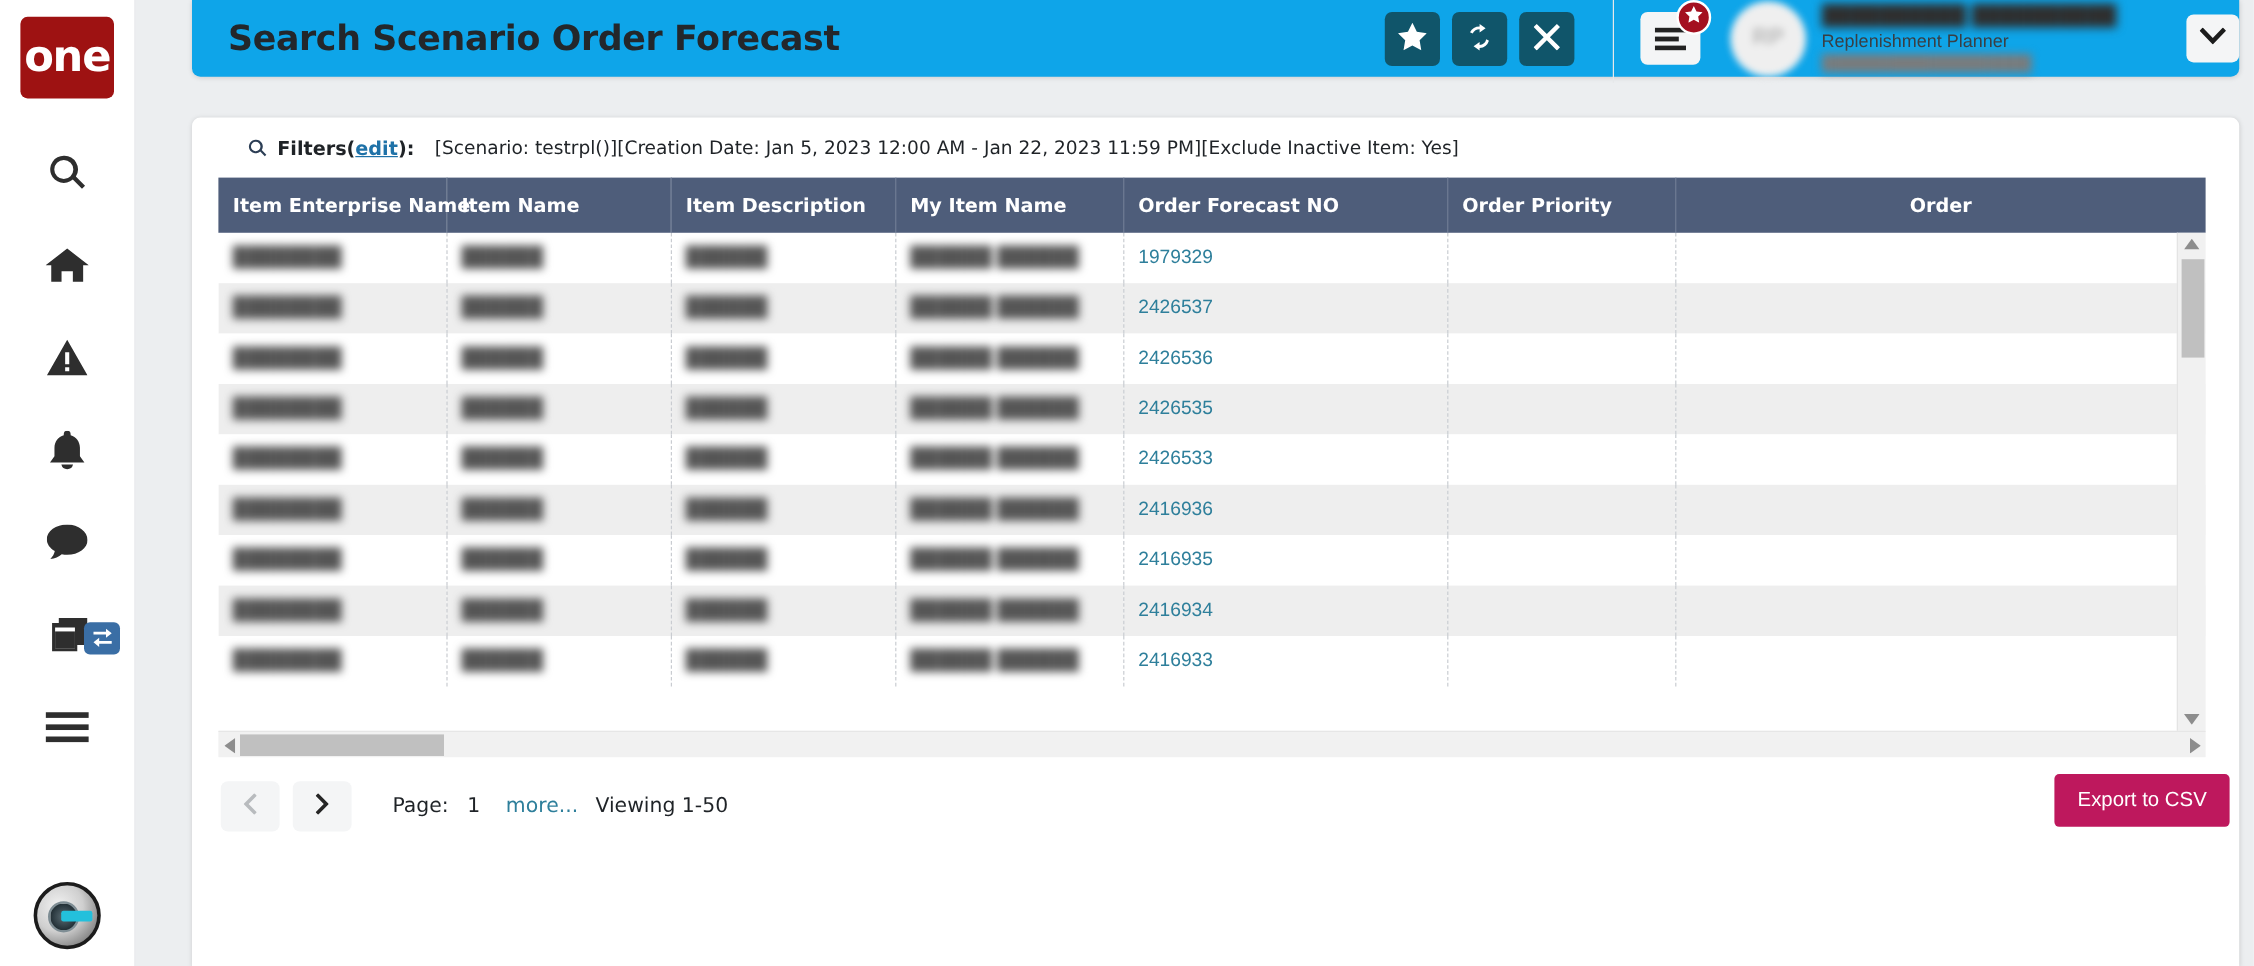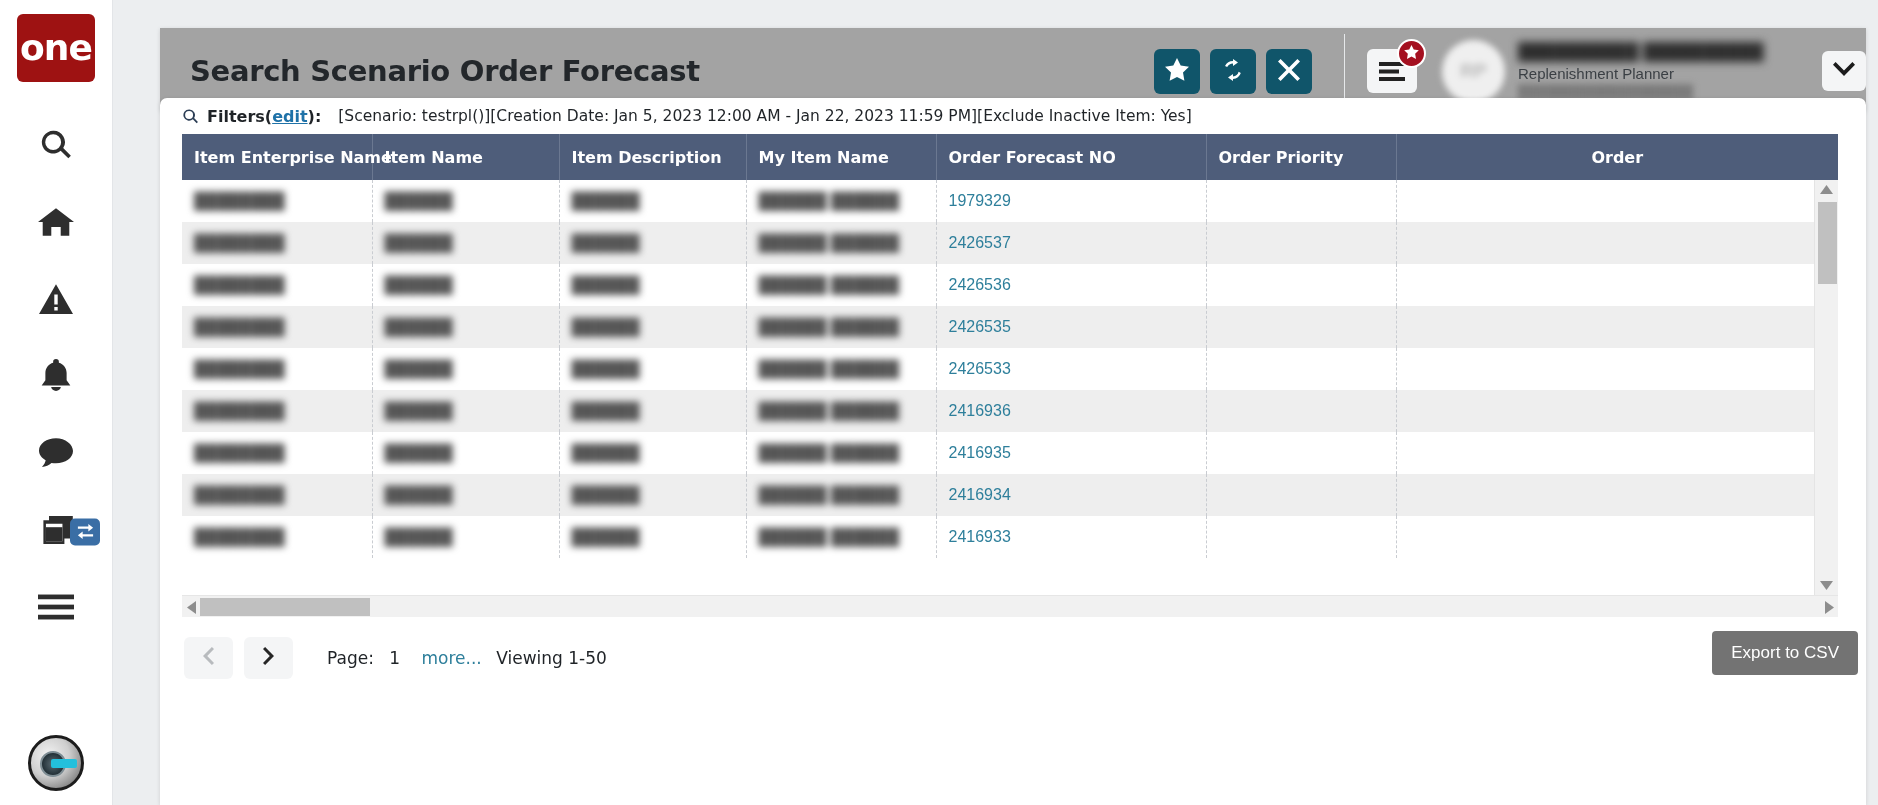--- a/index.html
+++ b/index.html
@@ -56,24 +56,24 @@
     background: radial-gradient(circle, #5a6b73 0%, #2b3940 60%, #0d1518 100%);
     border: 2px solid #7e8d94;
   }
   .bot-avatar::after {
     content: ""; position: absolute; right: 4px; top: 21px;
     width: 26px; height: 9px; background: #23c0dc; border-radius: 2px;
   }
 
   
   .topcard {
-    position: absolute; left: 160px; top: 0; width: 1706px; height: 86px;
-    background: #a3a3a3; border-radius: 0 0 7px 7px;
+    position: absolute; left: 160px; top: 0; width: 1706px; height: 64px;
+    background: #0ea5e9; border-radius: 0 0 7px 7px;
     box-shadow: 0 1px 4px rgba(0,0,0,.13);
-    display: flex; align-items: center; margin-top: 28px;
+    display: flex; align-items: center;
   }
   .page-title {
     margin-left: 30px; font-size: 29px; font-weight: 700; color: #23272b;
     font-family: "DejaVu Sans", sans-serif; letter-spacing: -.3px;
   }
   .title-actions { margin-left: auto; display: flex; gap: 10px; align-items: center; }
   .act-btn {
     width: 46px; height: 45px; border-radius: 6px; background: #10556a;
     display: flex; align-items: center; justify-content: center; cursor: pointer; border: none;
   }
@@ -111,22 +111,22 @@
   .chev-btn svg { fill: #1c1c1c; }
 
   
   .maincard {
     position: absolute; left: 160px; top: 98px; width: 1706px; height: 707px;
     background: #fff; border-radius: 7px 7px 0 0;
     box-shadow: 0 1px 4px rgba(0,0,0,.13);
   }
 
   .filterbar {
-    height: 36px; display: flex; align-items: center; padding-left: 22px;
-    font-size: 16px; color: #1f2327;
+    height: 50px; display: flex; align-items: center; padding-left: 22px;
+    font-size: 16px; color: #1f2327; margin-left: 24px;
   }
   .filterbar .mag { margin-right: 8px; display: flex; align-items: center; }
   .filterbar .mag svg { fill: #2c3e55; }
   .f-label { font-weight: 700; font-family: "DejaVu Sans", sans-serif; }
   .f-edit { color: #1f72a8; text-decoration: underline; cursor: pointer; font-weight: 700; font-family: "DejaVu Sans", sans-serif; }
   .f-colon { font-weight: 700; font-family: "DejaVu Sans", sans-serif; }
   .f-value { margin-left: 17px; font-family: "DejaVu Sans", sans-serif; font-size: 15.5px; color: #1f2327; white-space: nowrap; }
 
   
   .tablewrap { position: relative; margin: 0 22px; width: 1656px; }
@@ -183,21 +183,21 @@
     display: flex; align-items: center; justify-content: center; cursor: pointer; margin-right: 11px;
   }
   .pg-btn svg { fill: #262626; }
   .pg-btn.disabled svg { fill: #b8bbbe; }
   .pg-text { font-size: 17px; color: #1f2327; margin-left: 23px; font-family: "DejaVu Sans", sans-serif; }
   .pg-text .num { margin-left: 10px; }
   .pg-more { color: #2e7f9b; margin-left: 16px; cursor: pointer; }
   .pg-view { margin-left: 9px; }
   .csv-btn {
     position: absolute; right: 8px; top: 14px;
-    background: #737373; color: #fff; border: none; border-radius: 4px;
+    background: #be185d; color: #fff; border: none; border-radius: 4px;
     font-size: 17px; padding: 12px 19px; cursor: pointer;
     font-family: "Liberation Sans", sans-serif;
   }
 </style>
 </head>
 <body>
 
 <div class="app">
 
   <div class="rail">

